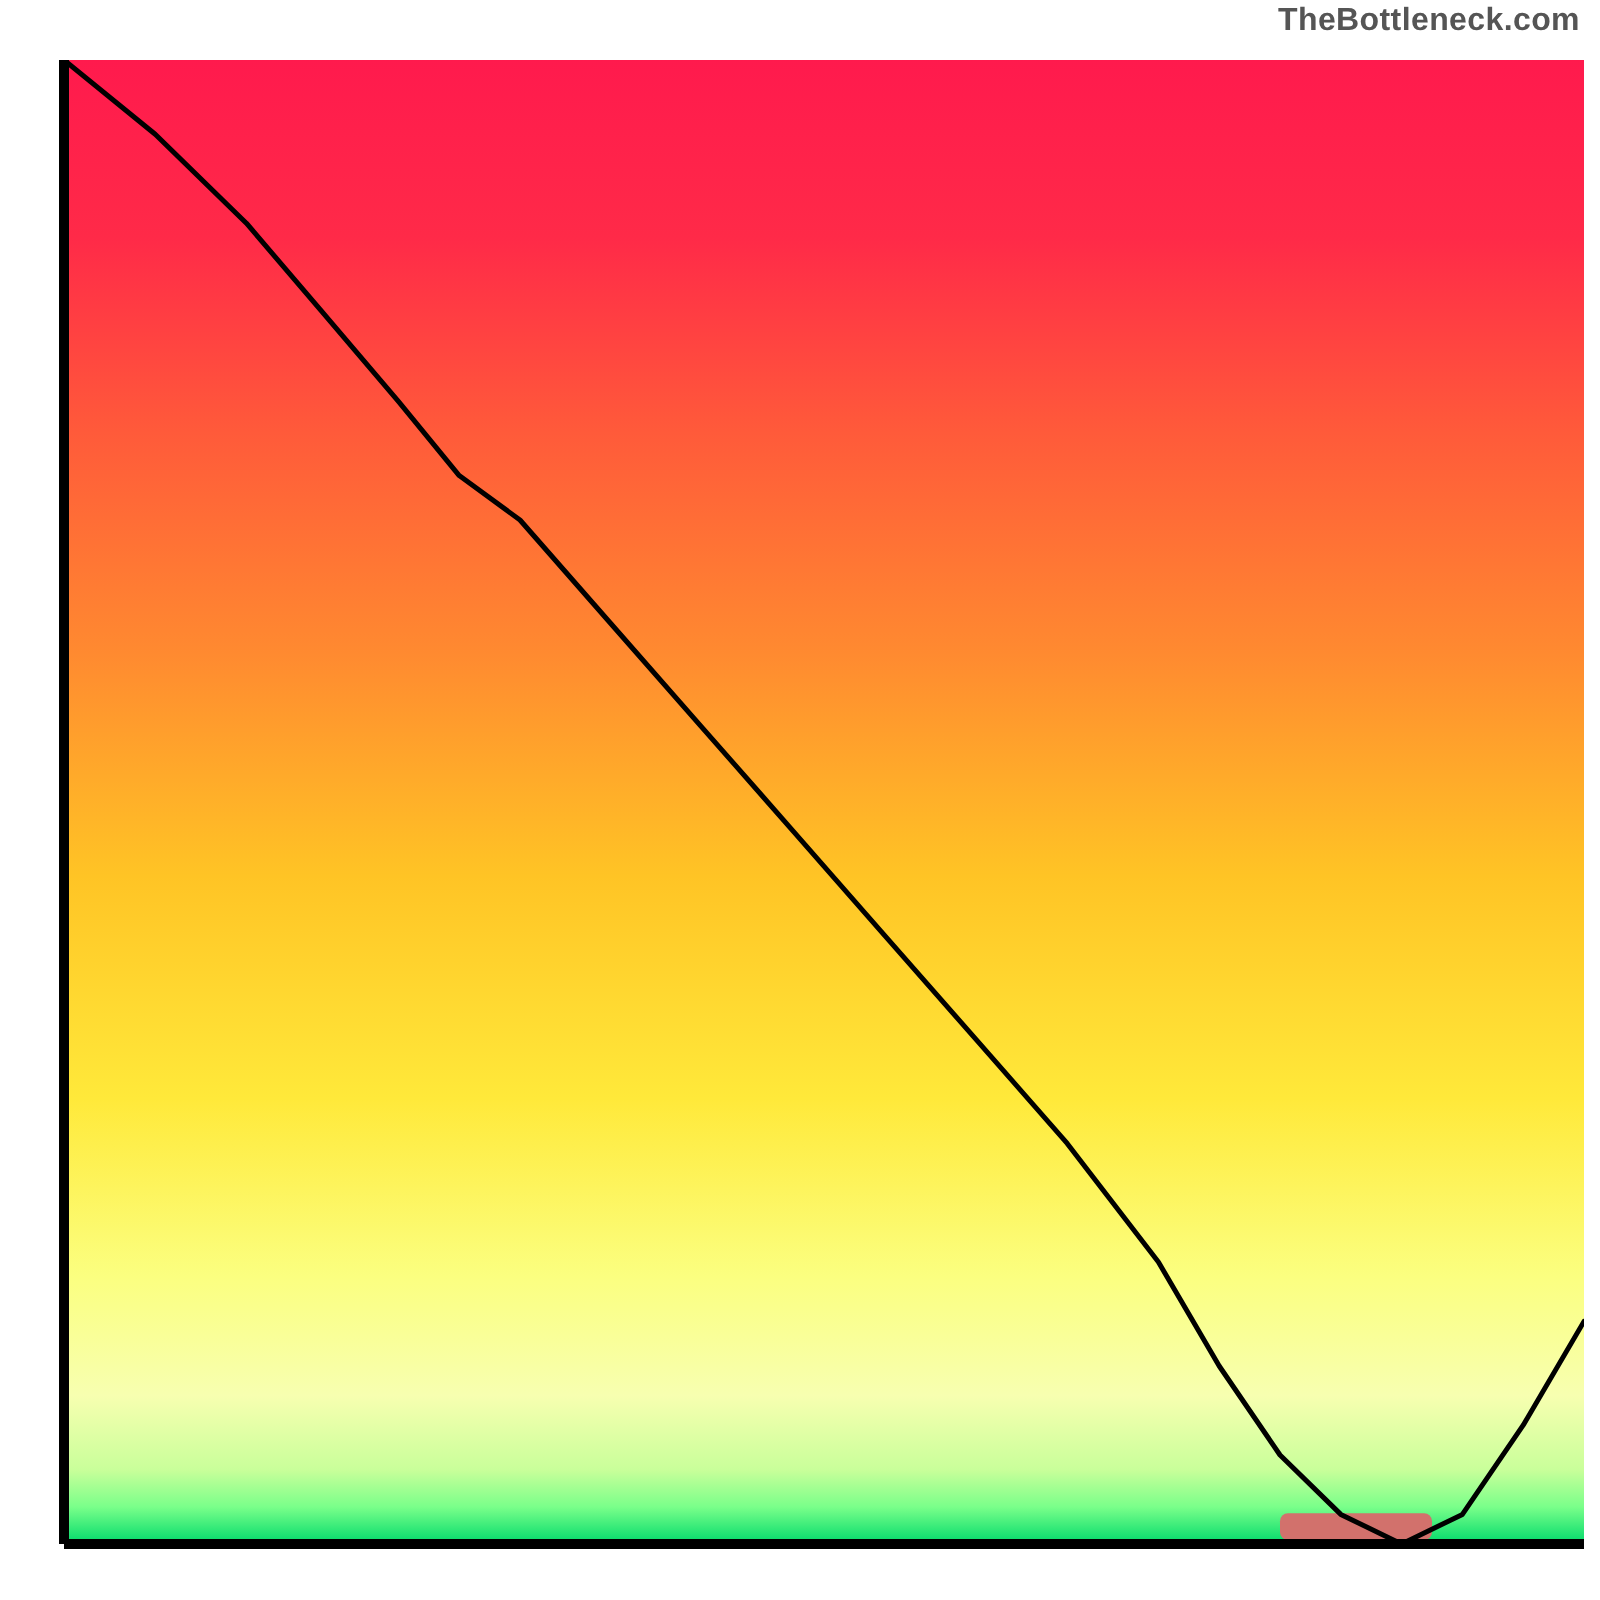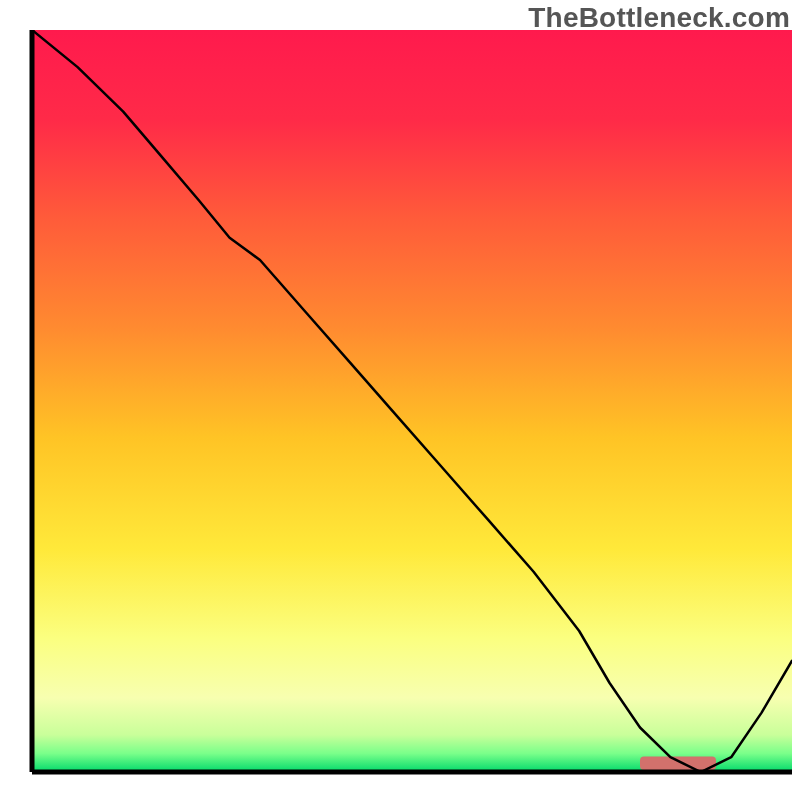--- a/index.html
+++ b/index.html
@@ -12,21 +12,21 @@
   }
   .container {
     position: relative;
     width: 800px;
     height: 800px;
   }
   .watermark {
     position: absolute;
     top: 2px;
     right: 10px;
-    font-size: 28px;
+    font-size: 16px;
     font-weight: 600;
     color: #555;
     letter-spacing: 0.2px;
   }
   svg.chart {
     position: absolute;
     left: 0;
     top: 0;
     width: 800px;
     height: 800px;

